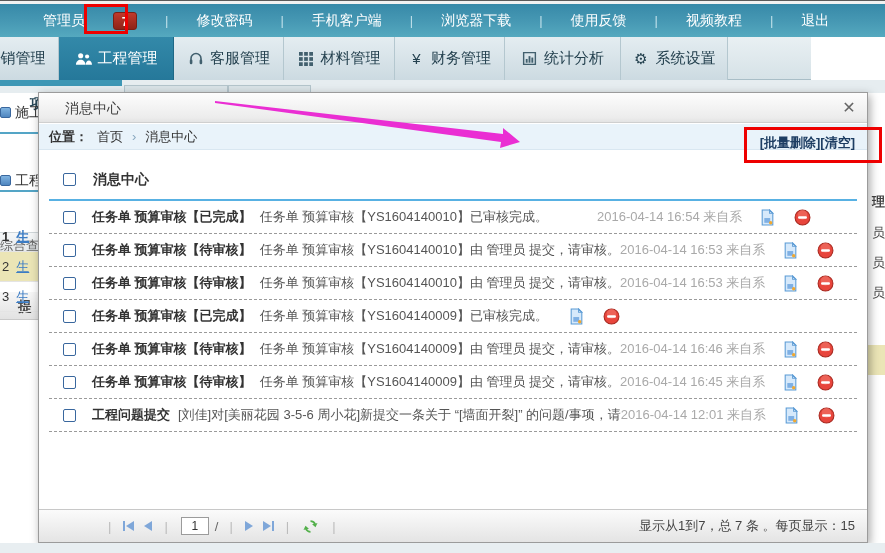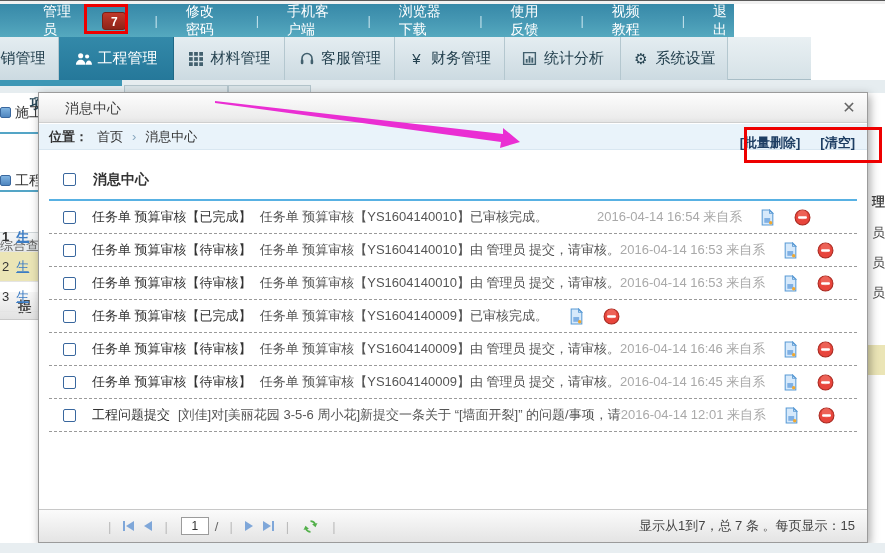--- a/index.html
+++ b/index.html
@@ -4,21 +4,21 @@
 <style>
   * { margin:0; padding:0; box-sizing:border-box; }
   html,body { width:885px; height:553px; overflow:hidden; font-family:"Liberation Sans","DejaVu Sans",sans-serif; background:#eaeff2; }
   .abs { position:absolute; }
   #page { position:relative; width:885px; height:553px; background:#fff; }
 
   
   #top-edge { left:0; top:0; width:885px; height:4px; background:#f1f1f1; border-top:1px solid #5a5a5a; }
 
   
-  #topbar { left:0; top:4px; width:734px; height:33px;
+  #topbar { left:0; top:4px; width:885px; height:33px;
     background:linear-gradient(180deg,#3789a8 0%,#4799b4 55%,#55a9bf 100%);
     display:flex; align-items:center; gap:28px; padding-left:43px;
     color:#fff; font-size:14px; }
   .tb-sep { color:#bfe0ea; font-size:13px; }
   #notif-badge { display:inline-block; min-width:24px; height:18px; line-height:18px; text-align:center;
     background:linear-gradient(180deg,#c0392b,#8e2418); color:#fff; font-size:12px; font-weight:bold;
     border-radius:3px; border:1px solid #7a1f14; }
 
   
   #navbar { left:0; top:37px; width:811px; height:43px;
@@ -65,32 +65,32 @@
     background:linear-gradient(180deg,#fdfdfd 0%,#ececec 85%,#e3e3e3 100%);
     border-bottom:1px solid #cfcfcf; line-height:30px; padding-left:26px;
     font-size:14px; color:#404040; }
   #m-close { position:absolute; right:8px; top:5px; width:20px; height:20px; line-height:20px;
     text-align:center; font-size:16px; color:#666; cursor:pointer; }
   #m-crumb { position:absolute; left:0; top:31px; right:0; height:26px; background:#e9f3fa;
     border-bottom:1px solid #d9e7f1; display:flex; align-items:center; gap:9px;
     padding-left:10px; font-size:13px; color:#333; }
   #crumb-label { font-weight:bold; }
   .crumb-sep { color:#88a8bf; }
-  #m-actions { position:absolute; right:12px; top:41px; display:flex; gap:20px;
+  #m-actions { position:absolute; right:12px; top:41px; display:flex; gap:0;
     font-size:13px; font-weight:bold; color:#1e3e63; }
   #m-actions span { cursor:pointer; }
 
   #m-body { position:absolute; left:0; top:67px; right:0; bottom:33px; background:#fff; padding:0 10px; }
   #list-header { height:41px; display:flex; align-items:center; gap:17px; padding-left:14px;
     border-bottom:2px solid #58b1e3; font-size:14px; font-weight:bold; color:#333; }
   .cb { flex:none; width:13px; height:13px; background:#fff; border:1px solid #39679e; border-radius:2px; cursor:pointer; }
   .msg-row { height:33px; display:flex; align-items:center; padding-left:14px;
     border-bottom:1px dashed #9a9a9a; font-size:13px; color:#555; white-space:nowrap; overflow:hidden; }
   .msg-row .cb { margin-right:16px; }
-  .row-bold { font-weight:normal; color:#333; margin-right:8px; }
+  .row-bold { font-weight:bold; color:#333; margin-right:8px; }
   .row-time { margin-left:auto; flex:none; width:142px; color:#a9a9a9; font-size:13px; }
   .row-ic { flex:none; width:17px; height:17px; cursor:pointer; }
   .ic-doc { margin-left:20px; }
   .ic-minus { margin-left:18px; margin-right:46px; }
 
   #m-pager { position:absolute; left:0; right:0; bottom:0; height:33px;
     background:linear-gradient(180deg,#fbfbfb,#e4e4e4); border-top:1px solid #c8c8c8;
     display:flex; align-items:center; padding:0 12px; font-size:13px; color:#444; }
   .pg-sep { color:#bbb; margin:0 7px; }
   .pg-btn { display:inline-flex; align-items:center; gap:1px; cursor:pointer; margin:0 5px; }
@@ -143,46 +143,46 @@
     <div class="tab t2 active">
       <span class="ic">
         <svg width="18" height="14" viewBox="0 0 18 14">
             <circle cx="6" cy="3.6" r="2.7"></circle>
             <circle cx="12.8" cy="4.4" r="2.2"></circle>
             <path d="M1 13c0-2.9 2.2-5.1 5-5.1s5 2.2 5 5.1z"></path>
             <path d="M11.2 13c.2-2.4 1.6-4.3 3.5-4.3 1.8 0 3.2 1.9 3.3 4.3z"></path>
           </svg>
       </span>
       <span>工程管理</span>
+    </div>
+    <div class="tab t4">
+      <span class="ic">
+        <svg width="16" height="15" viewBox="0 0 16 15">
+            <path class="stroked" d="M3 10V7.5a5 5 0 0 1 10 0V10"></path>
+            <rect x="1.8" y="8.6" width="2.6" height="4.6" rx="1.2"></rect>
+            <rect x="11.6" y="8.6" width="2.6" height="4.6" rx="1.2"></rect>
+          </svg>
+      </span>
+      <span>客服管理</span>
     </div>
     <div class="tab t3">
       <span class="ic">
         <svg width="14" height="14" viewBox="0 0 15 15">
             <rect x="0" y="0" width="4" height="4"></rect>
             <rect x="5.5" y="0" width="4" height="4"></rect>
             <rect x="11" y="0" width="4" height="4"></rect>
             <rect x="0" y="5.5" width="4" height="4"></rect>
             <rect x="5.5" y="5.5" width="4" height="4"></rect>
             <rect x="11" y="5.5" width="4" height="4"></rect>
             <rect x="0" y="11" width="4" height="4"></rect>
             <rect x="5.5" y="11" width="4" height="4"></rect>
             <rect x="11" y="11" width="4" height="4"></rect>
           </svg>
       </span>
       <span>材料管理</span>
-    </div>
-    <div class="tab t4">
-      <span class="ic">
-        <svg width="16" height="15" viewBox="0 0 16 15">
-            <path class="stroked" d="M3 10V7.5a5 5 0 0 1 10 0V10"></path>
-            <rect x="1.8" y="8.6" width="2.6" height="4.6" rx="1.2"></rect>
-            <rect x="11.6" y="8.6" width="2.6" height="4.6" rx="1.2"></rect>
-          </svg>
-      </span>
-      <span>客服管理</span>
     </div>
     <div class="tab t5">
       <span class="ic glyph-ic">¥</span>
       <span>财务管理</span>
     </div>
     <div class="tab t6">
       <span class="ic">
         <svg width="15" height="15" viewBox="0 0 16 16">
             <path d="M1 1h14v14H1zM2.5 2.5v11h11v-11z"></path>
             <rect x="4" y="8.5" width="2" height="4"></rect>

